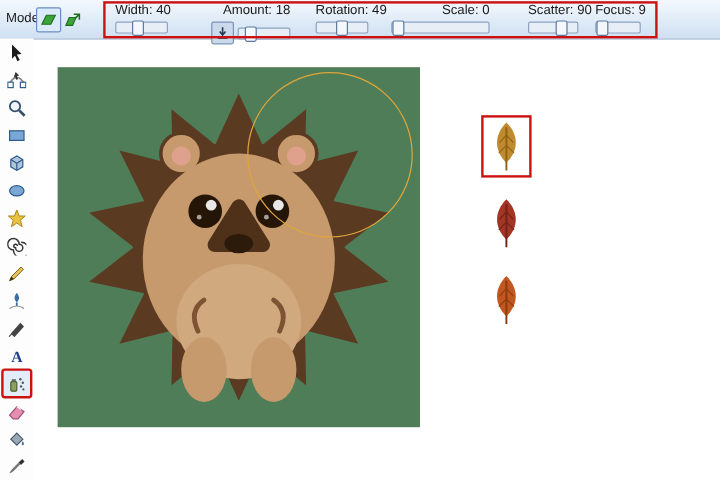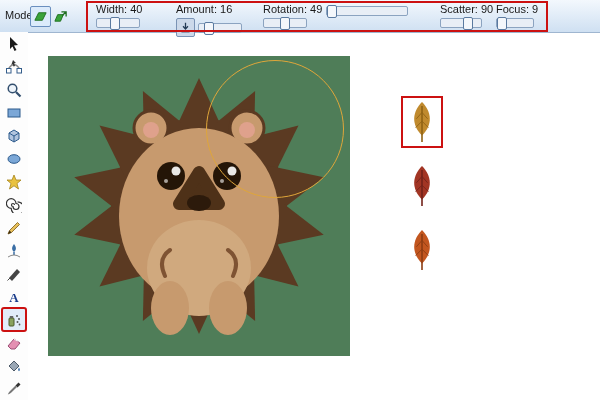--- a/index.html
+++ b/index.html
@@ -7,21 +7,21 @@
        font-family:"Liberation Sans",sans-serif;font-size:11px;color:#1a1a1a;}
 
   
   #toolbar{position:absolute;left:0;top:0;width:600px;height:32px;
            background:linear-gradient(#f3f8fd,#cfe0f2);border-bottom:1px solid #9fb6d0;}
   #mode-label{position:absolute;left:5px;top:9px;}
   .mode-btn{position:absolute;top:6px;width:19px;height:19px;display:flex;align-items:center;justify-content:center;
             border:1px solid transparent;border-radius:2px;background:transparent;}
   .mode-btn.selected{border:1px solid #6a8fbf;background:#dcebfb;}
   .group{position:absolute;top:3px;}
-  .group .lbl{white-space:nowrap;}
+  .group .lbl{white-space:nowrap;text-align:right;}
   .slider-row{display:flex;align-items:center;gap:3px;margin-top:3px;}
   .track{position:relative;height:8px;background:#e8eef6;border:1px solid #8ba3c0;border-radius:2px;}
   .handle{position:absolute;top:-2px;width:8px;height:11px;background:#f4f7fb;border:1px solid #5a7aa0;border-radius:2px;}
   .mini-btn{width:17px;height:17px;display:flex;align-items:center;justify-content:center;
             background:#ccd9ea;border:1px solid #7a93b5;border-radius:2px;}
 
   
   .red-box{position:absolute;border:2px solid var(--highlight-red);pointer-events:none;}
   #hl-toolbar{left:86px;top:1px;width:458px;height:27px;}
 
@@ -61,40 +61,41 @@
           </svg>
         </div></span>
     <span><div class="group" style="left: 96px;">
           <div class="lbl">Width: 40</div>
           <div class="slider-row">
             <div class="track" style="width: 42px;">
               <div class="handle" style="left: 13px;"></div>
             </div>
           </div>
         </div><div class="group" style="left: 176px;">
-          <div class="lbl">Amount: 16</div>
+          <div class="lbl">Amount: 18</div>
           <div class="slider-row">
             <div class="mini-btn">
               <svg width="13" height="13" viewBox="0 0 16 16">
                 <path d="M8,2 L8,9 M5,6.5 L8,10 L11,6.5" stroke="#223a55" stroke-width="1.6" fill="none"></path>
                 <rect x="3" y="11.5" width="10" height="2.5" fill="#223a55"></rect>
               </svg>
             </div>
             <div class="track" style="width: 42px;">
               <div class="handle" style="left: 5px;"></div>
             </div>
           </div>
         </div><div class="group" style="left: 263px;">
           <div class="lbl">Rotation: 49</div>
           <div class="slider-row">
             <div class="track" style="width: 42px;">
               <div class="handle" style="left: 16px;"></div>
             </div>
           </div>
         </div><div class="group" style="left: 326px;">
+          <div class="lbl">Scale: 0</div>
           <div class="slider-row">
             <div class="track" style="width: 80px;">
               <div class="handle" style="left: 0px;"></div>
             </div>
           </div>
         </div><div class="group" style="left: 440px;">
           <div class="lbl">Scatter: 90</div>
           <div class="slider-row">
             <div class="track" style="width: 40px;">
               <div class="handle" style="left: 22px;"></div>

